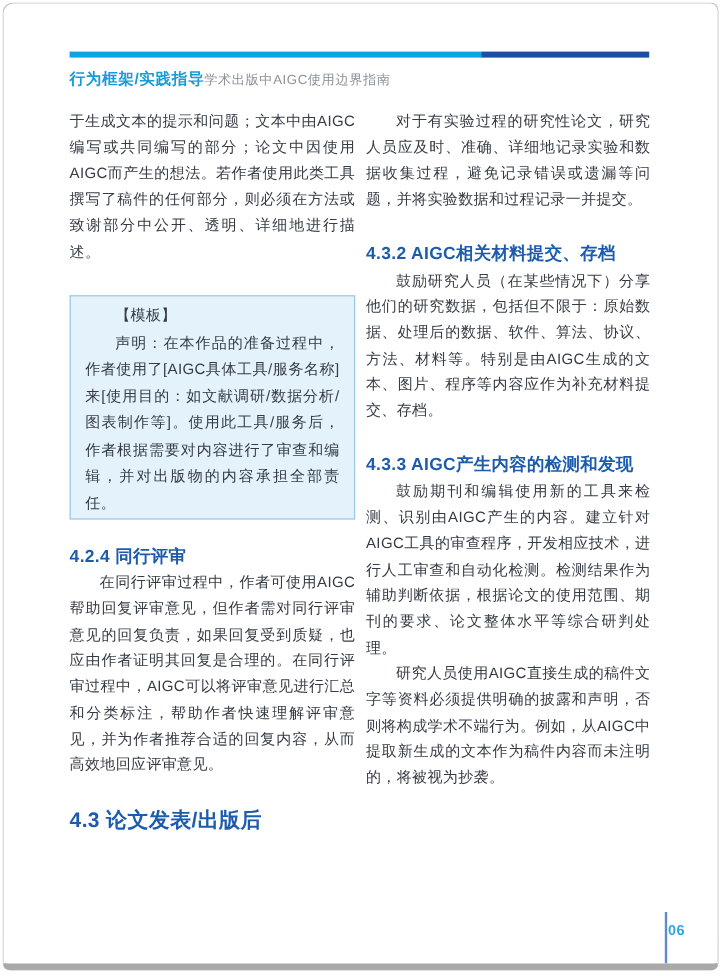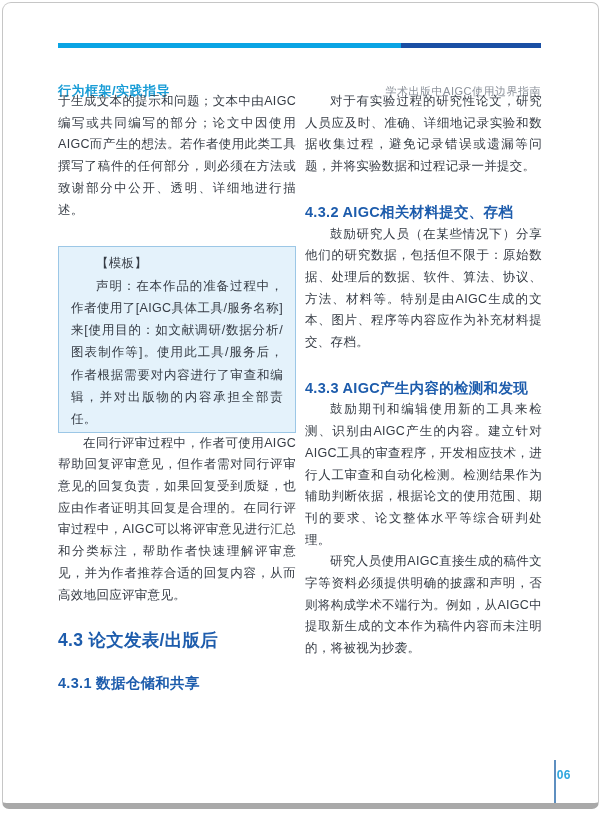--- a/index.html
+++ b/index.html
@@ -30,23 +30,21 @@
     display: flex;
   }
   .header-bar .seg-light { width: 71%; height: 100%; background: var(--accent_light_blue, #0aa4e4); }
   .header-bar .seg-dark  { width: 29%; height: 100%; background: var(--accent_dark_blue, #1a4fa4); }
   .header-row {
     position: absolute;
     left: 55px;
     top: 54px;
     width: 483px;
     display: flex;
-    justify-content: space-between;
     align-items: baseline;
-    margin-top: 25px;
   }
   .header-left {
     color: var(--header_left_blue, #189cd6);
     font-weight: bold;
     font-size: 13px;
     letter-spacing: 0.5px;
   }
   .header-right {
     color: var(--header_right_gray, #8a9099);
     font-size: 11px;
@@ -132,25 +130,25 @@
   </div>
 
   <div class="col col-left">
     <p>于生成文本的提示和问题；文本中由AIGC编写或共同编写的部分；论文中因使用AIGC而产生的想法。若作者使用此类工具撰写了稿件的任何部分，则必须在方法或致谢部分中公开、透明、详细地进行描述。</p>
 
     <div class="template-box">
       <div class="box-title">【模板】</div>
       <p>声明：在本作品的准备过程中，作者使用了[AIGC具体工具/服务名称]来[使用目的：如文献调研/数据分析/图表制作等]。使用此工具/服务后，作者根据需要对内容进行了审查和编辑，并对出版物的内容承担全部责任。</p>
     </div>
 
+    <h3 class="h-sub mt-heading">4.2.4 同行评审</h3>
     <p class="indent mt-paragraph">在同行评审过程中，作者可使用AIGC帮助回复评审意见，但作者需对同行评审意见的回复负责，如果回复受到质疑，也应由作者证明其回复是合理的。在同行评审过程中，AIGC可以将评审意见进行汇总和分类标注，帮助作者快速理解评审意见，并为作者推荐合适的回复内容，从而高效地回应评审意见。</p>
 
     <h2 class="h-big mt-bigheading">4.3 论文发表/出版后</h2>
 
-    <h3 class="h-sub mt-heading">4.3.1 数据仓储和共享</h3>
 
   </div>
 
   <div class="col col-right">
     <p class="indent">对于有实验过程的研究性论文，研究人员应及时、准确、详细地记录实验和数据收集过程，避免记录错误或遗漏等问题，并将实验数据和过程记录一并提交。</p>
 
     <h3 class="h-sub mt-bigheading">4.3.2 AIGC相关材料提交、存档</h3>
     <p class="indent mt-paragraph">鼓励研究人员（在某些情况下）分享他们的研究数据，包括但不限于：原始数据、处理后的数据、软件、算法、协议、方法、材料等。特别是由AIGC生成的文本、图片、程序等内容应作为补充材料提交、存档。</p>
 
     <h3 class="h-sub mt-bigheading">4.3.3 AIGC产生内容的检测和发现</h3>

